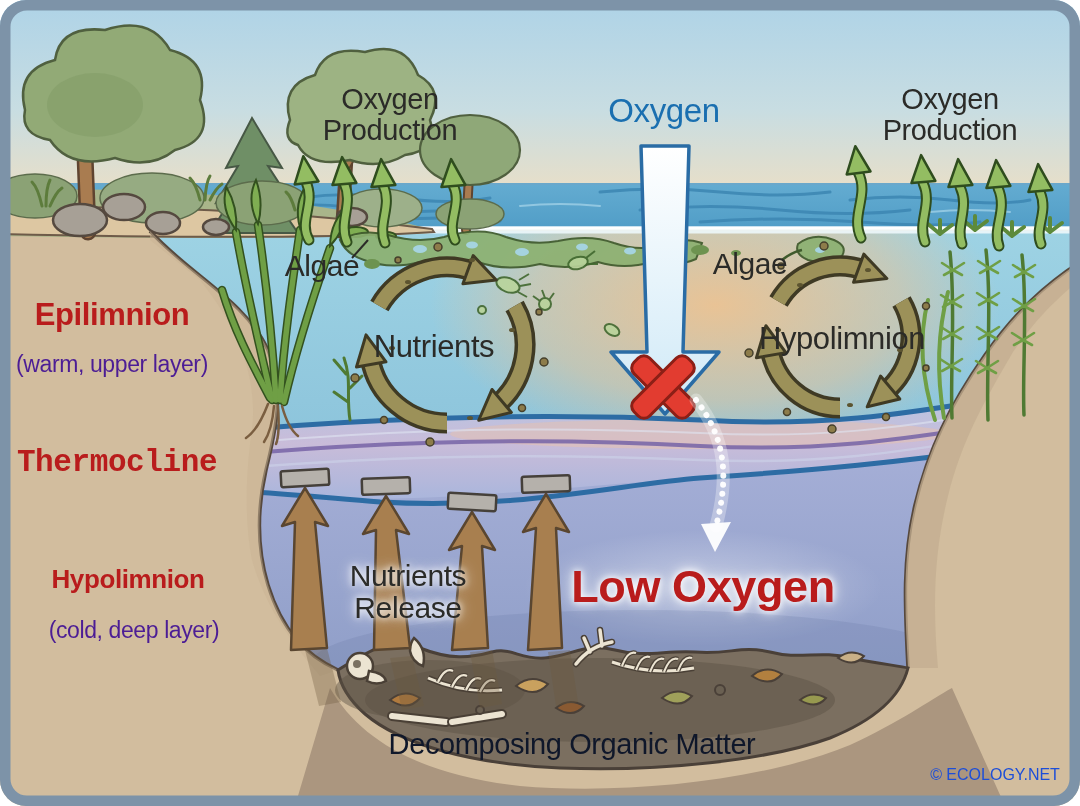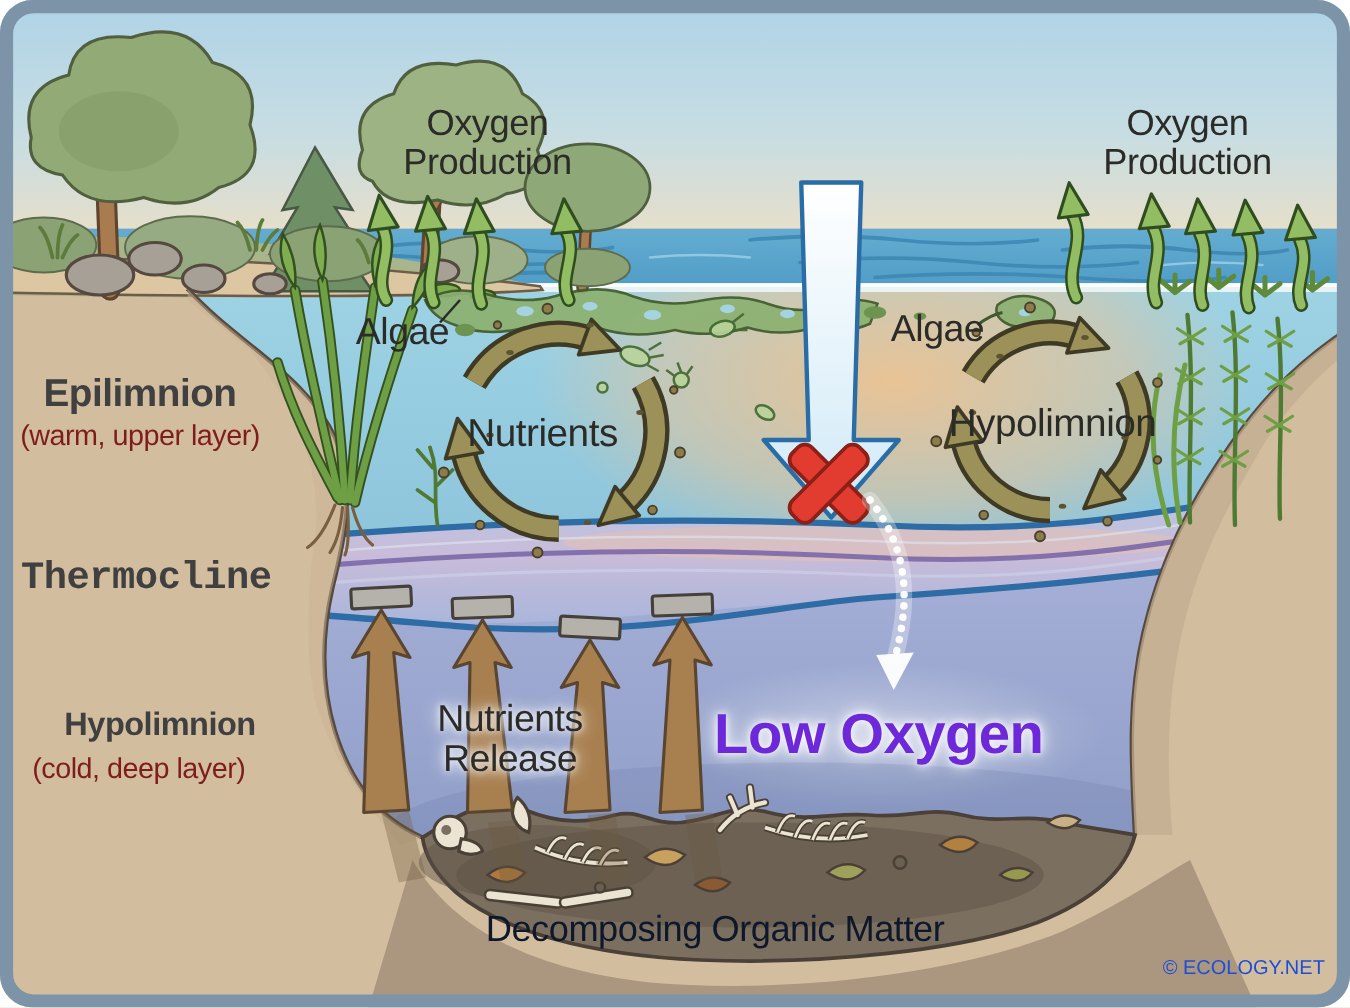--- a/index.html
+++ b/index.html
@@ -1,22 +1,22 @@
 <!DOCTYPE html>
 <html><head>
 <meta charset="utf-8">
 <style>
   html,body{margin:0;padding:0;background:#ffffff;font-family:"Liberation Sans",sans-serif;}
   .frame{position:relative;width:1080px;height:806px;border-radius:26px;overflow:hidden;background:#bcd8e6;}
   svg.scene{position:absolute;left:0;top:0;}
   .lbl{position:absolute;transform:translateX(-50%);text-align:center;color:#2b2b28;
        line-height:1.07;white-space:nowrap;letter-spacing:-0.4px;}
   .wrap{white-space:normal;}
-  .navy{color:#404040;font-weight:bold;}
-  .navy-sub{color:#7f1d1d;}
+  .navy{color:#b91c1c;font-weight:bold;}
+  .navy-sub{color:#4c1d95;margin-top:16px;}
   .glow{text-shadow:0 0 6px rgba(255,255,255,.95),0 0 12px rgba(255,255,255,.8),0 0 18px rgba(255,255,255,.6);}
 </style>
 </head>
 <body>
 
 <div class="frame">
 <svg class="scene" width="1080" height="806" viewBox="0 0 1080 806">
   <defs>
     <linearGradient id="skyG" x1="0" y1="0" x2="0" y2="1">
       <stop offset="0" stop-color="#aed3e7"></stop>
@@ -479,30 +479,31 @@
   <g>
     <path d="M696,400 C726,438 729,478 716,526" fill="none" stroke="#ffffff" stroke-width="13" opacity="0.3" stroke-linecap="round"></path>
     <path d="M696,400 C726,438 729,478 716,526" fill="none" stroke="#ffffff" stroke-width="6" stroke-dasharray="0.1 9" stroke-linecap="round" opacity="0.95"></path>
     <polygon points="701,524 731,522 715,552" fill="#ffffff" opacity="0.95"></polygon>
   </g>
 
   <rect x="5" y="5" width="1070" height="796" rx="22" fill="none" stroke="#7d93a8" stroke-width="11"></rect>
 </svg>
 
 <div class="lbl wrap" style="left:390px;top:84px;width:178px;font-size:29px;">Oxygen Production</div>
+<div class="lbl" style="left:664px;top:93px;font-size:33px;color:#1a6fb0;">Oxygen</div>
 <div class="lbl wrap" style="left:950px;top:84px;width:178px;font-size:29px;">Oxygen Production</div>
 <div class="lbl" style="left:322px;top:250px;font-size:30px;">Algae</div>
 <div class="lbl" style="left:750px;top:248px;font-size:30px;">Algae</div>
 <div class="lbl" style="left:434px;top:330px;font-size:31px;">Nutrients</div>
 <div class="lbl" style="left:842px;top:322px;font-size:31px;">Hypolimnion</div>
 <div class="lbl navy" style="left:112px;top:298px;font-size:31px;">Epilimnion</div>
 <div class="lbl navy-sub" style="left:112px;top:336px;font-size:23px;">(warm, upper layer)</div>
 <div class="lbl navy" style="left:117px;top:446px;font-size:31px;font-family:Liberation Mono, monospace;">Thermocline</div>
 <div class="lbl navy" style="left:128px;top:566px;font-size:26px;">Hypolimnion</div>
-<div class="lbl navy-sub" style="left:111px;top:602px;font-size:23px;">(cold, deep layer)</div>
+<div class="lbl navy-sub" style="left:134px;top:602px;font-size:23px;">(cold, deep layer)</div>
 <div class="lbl glow" style="left:408px;top:560px;font-size:30px;">
   <div>Nutrients</div>
   <div>Release</div>
 </div>
-<div class="lbl glow" style="left:703px;top:563px;font-size:45px;font-weight:bold;color:#6d28d9;">Low Oxygen</div>
+<div class="lbl glow" style="left:703px;top:563px;font-size:45px;font-weight:bold;color:#b91c1c;">Low Oxygen</div>
 <div class="lbl" style="left:572px;top:729px;font-size:29px;color:#0f172a;">Decomposing Organic Matter</div>
 <div class="lbl" style="left:995px;top:766px;font-size:16px;color:#1d4ed8;letter-spacing:0;">© ECOLOGY.NET</div>
 </div>
 
 </body></html>

